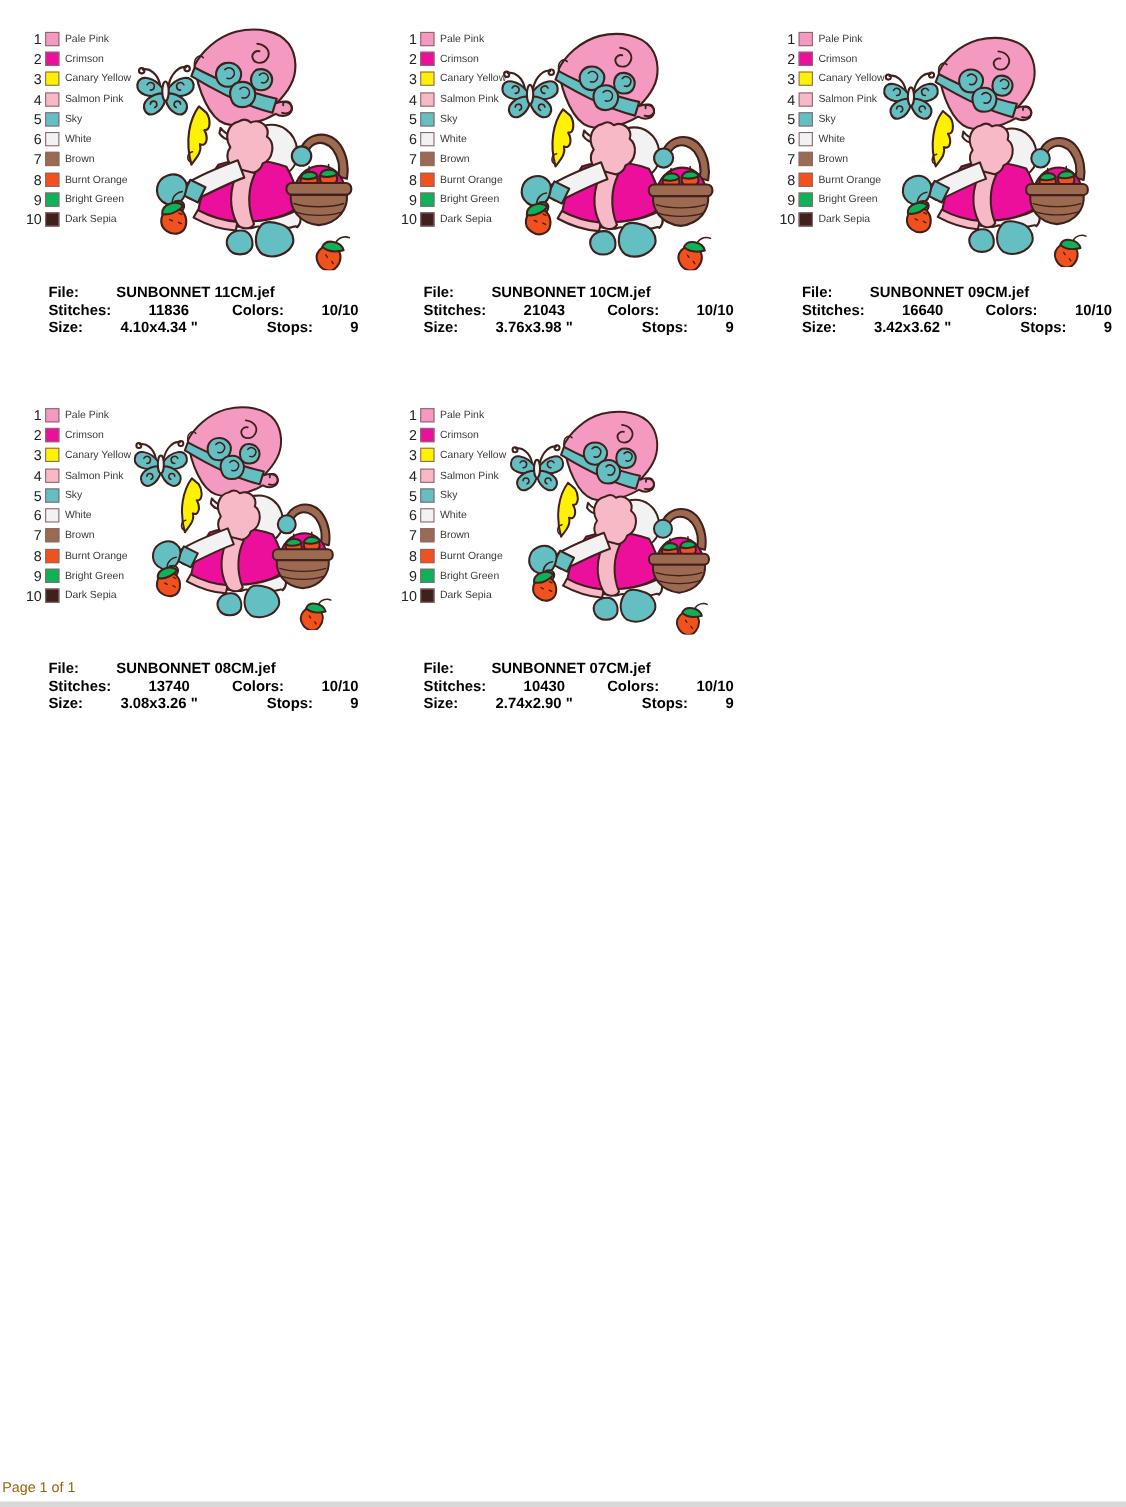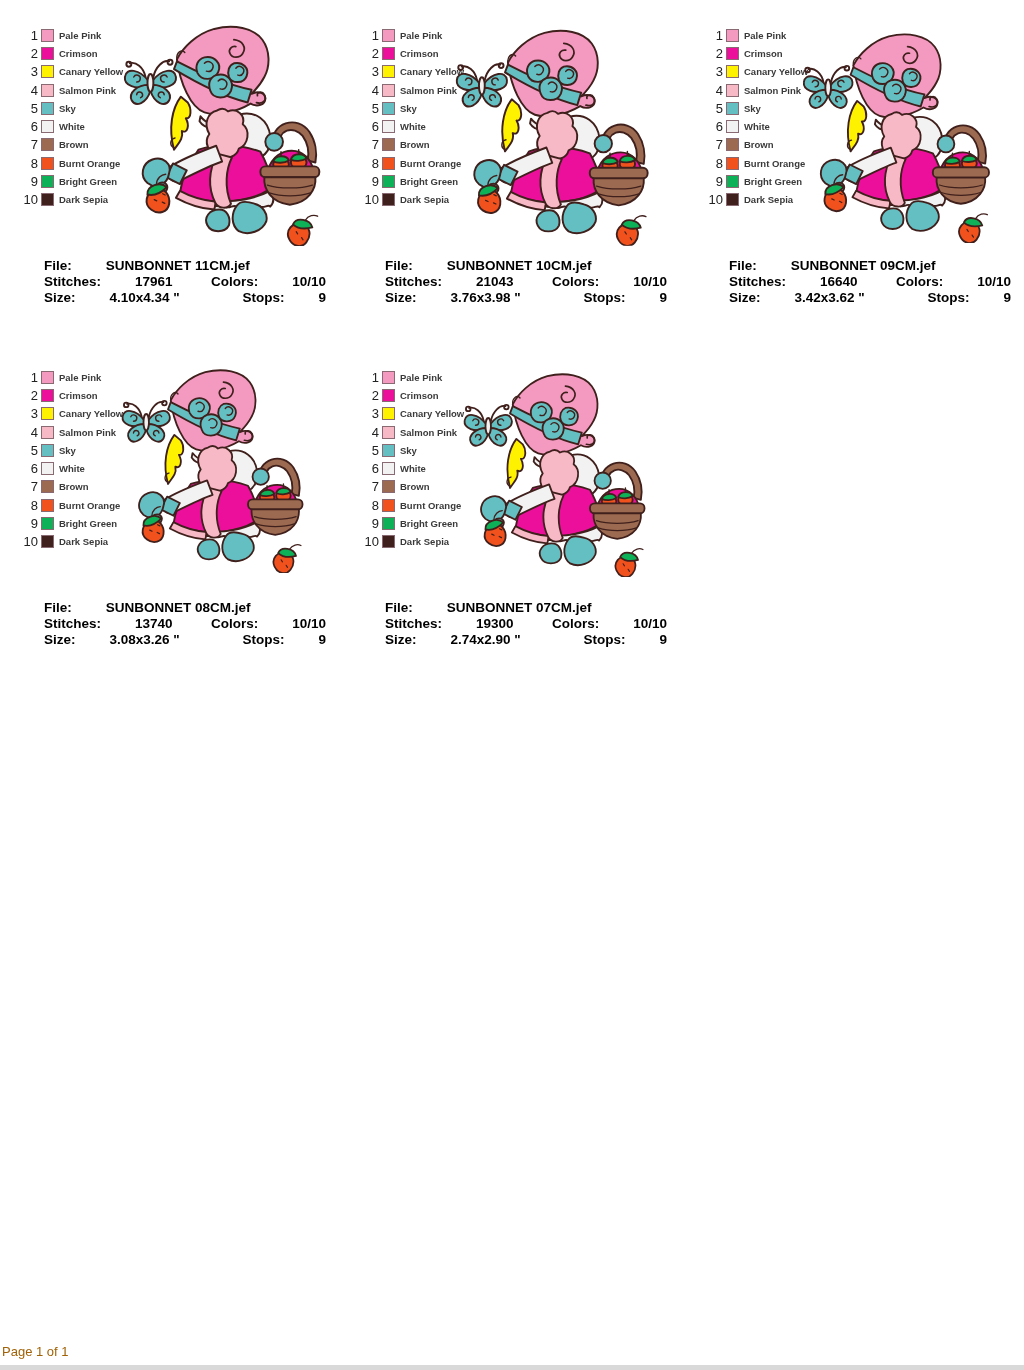--- a/index.html
+++ b/index.html
@@ -16,21 +16,21 @@
   .legend{position:absolute;left:4px;top:6px;}
   .legend-row{display:flex;align-items:center;height:18.3px;}
   .legend-num{
     width:24px;text-align:right;font-size:13px;color:#222;
     margin-right:3px;line-height:13px;
   }
   .legend-swatch{
     width:13px;height:13px;border:1px solid #8a6a72;box-sizing:border-box;
     flex:0 0 auto;
   }
-  .legend-label{font-size:9.5px;color:#3a3a3a;margin-left:5px;white-space:nowrap;font-weight:bold;}
+  .legend-label{font-size:9.5px;color:#3a3a3a;margin-left:5px;white-space:nowrap;}
   
   .design{position:absolute;display:block;}
   
   .info{position:absolute;left:4px;width:312px;top:238px;}
   .info-line{
     display:flex;justify-content:space-between;
     font-size:13.5px;font-weight:bold;color:#000;line-height:16px;
     white-space:nowrap;
   }
   .pair > span{display:inline;padding-left:30px;}
@@ -195,21 +195,21 @@
         </div>
       </div>
     <svg class="design" style="left:110px;top:0px;width:216px;height:226px;" viewBox="0 0 220 230">
         <use href="#sunbonnet-art"></use>
       </svg>
     <div class="info">
       <div class="info-line">
           <span class="pair"><span class="lab">File:</span><span>SUNBONNET 11CM.jef</span></span>
         </div>
       <div class="info-line">
-        <span class="pair"><span class="lab">Stitches:</span><span>17961</span></span>
+        <span class="pair"><span class="lab">Stitches:</span><span>11836</span></span>
         <span class="pair"><span class="lab">Colors:</span><span>10/10</span></span>
       </div>
       <div class="info-line">
         <span class="pair"><span class="lab">Size:</span><span>4.10x4.34 "</span></span>
         <span class="pair"><span class="lab">Stops:</span><span>9</span></span>
       </div>
     </div>
   </section>
 
   <section class="panel" style="left:351px;top:20px;">
@@ -479,21 +479,21 @@
         </div>
       </div>
     <svg class="design" style="left:109px;top:6px;width:200px;height:209px;" viewBox="0 0 220 230">
         <use href="#sunbonnet-art"></use>
       </svg>
     <div class="info">
       <div class="info-line">
           <span class="pair"><span class="lab">File:</span><span>SUNBONNET 07CM.jef</span></span>
         </div>
       <div class="info-line">
-        <span class="pair"><span class="lab">Stitches:</span><span>19300</span></span>
+        <span class="pair"><span class="lab">Stitches:</span><span>10430</span></span>
         <span class="pair"><span class="lab">Colors:</span><span>10/10</span></span>
       </div>
       <div class="info-line">
         <span class="pair"><span class="lab">Size:</span><span>2.74x2.90 "</span></span>
         <span class="pair"><span class="lab">Stops:</span><span>9</span></span>
       </div>
     </div>
   </section>
 
   <div class="footer">Page 1 of 1</div>

